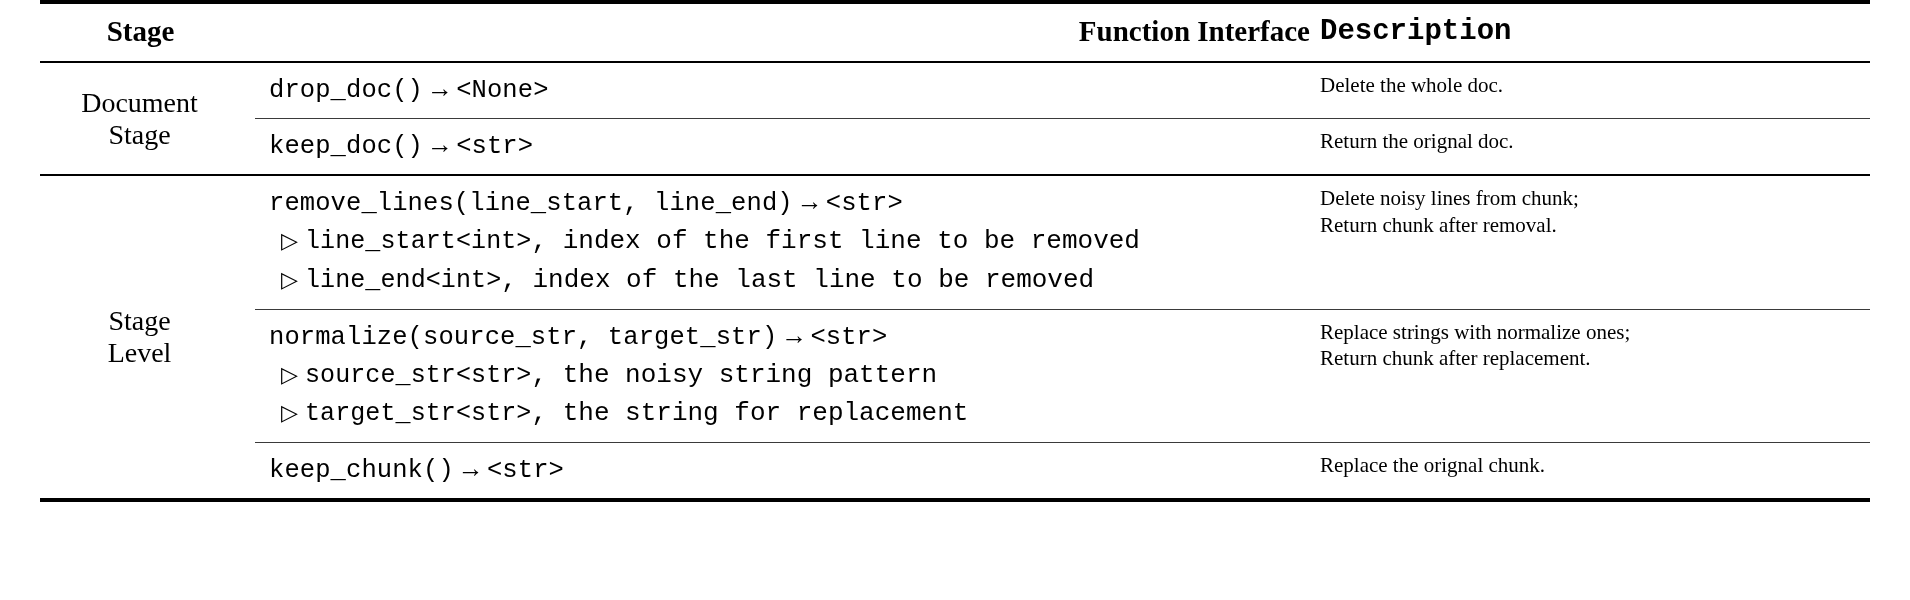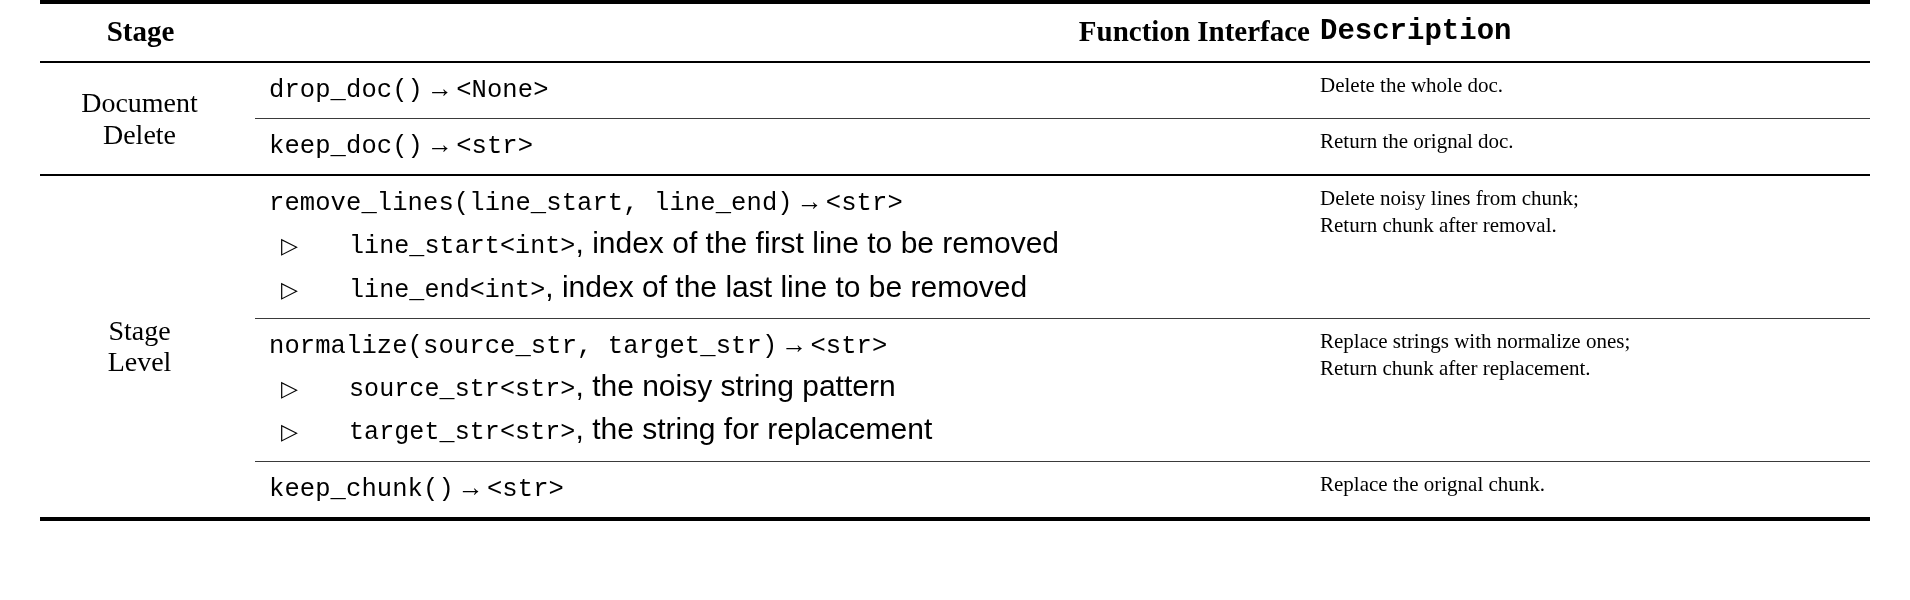--- a/index.html
+++ b/index.html
@@ -100,25 +100,24 @@
   }
   .param-line .bullet {
     font-size: 22px;
     padding-left: 12px;
     padding-right: 7px;
   }
   .param-line .pname {
     font-family: "Liberation Mono", "DejaVu Sans Mono", monospace;
     font-size: 25px;
     letter-spacing: 0.1px;
-    margin-left: 44px;
   }
   .param-line .ptext {
-    font-family: Liberation Sans, sans-serif;
-    font-size: 30px;
+    font-family: Liberation Mono, monospace;
+    font-size: 26px;
   }
 
   
   .desc-cell {
     padding: 9px 4px 11px 10px;
     font-size: 21px;
     line-height: 1.28;
   }
   .desc-line { white-space: nowrap; }
 </style>
@@ -143,21 +142,21 @@
         <td class="hdr-cell hdr-fn">Function Interface</td>
         <td class="hdr-cell hdr-desc">Description</td>
       </tr>
 
       <tr class="mid-rule">
         <td colspan="3" style="height:0"></td>
       </tr>
 
       <tr>
         <td class="stage-cell" rowspan="3">Document
-Delete</td>
+Stage</td>
         <td class="fn-cell">
           <div class="fn-sig"><span>drop_doc()</span><span class="arrow">→</span><span>&lt;None&gt;</span></div>
         </td>
         <td class="desc-cell">
           <div class="desc-line">Delete the whole doc.</div>
         </td>
       </tr>
 
       <tr class="c-rule">
         <td class="cmid" style="height:0"></td>

